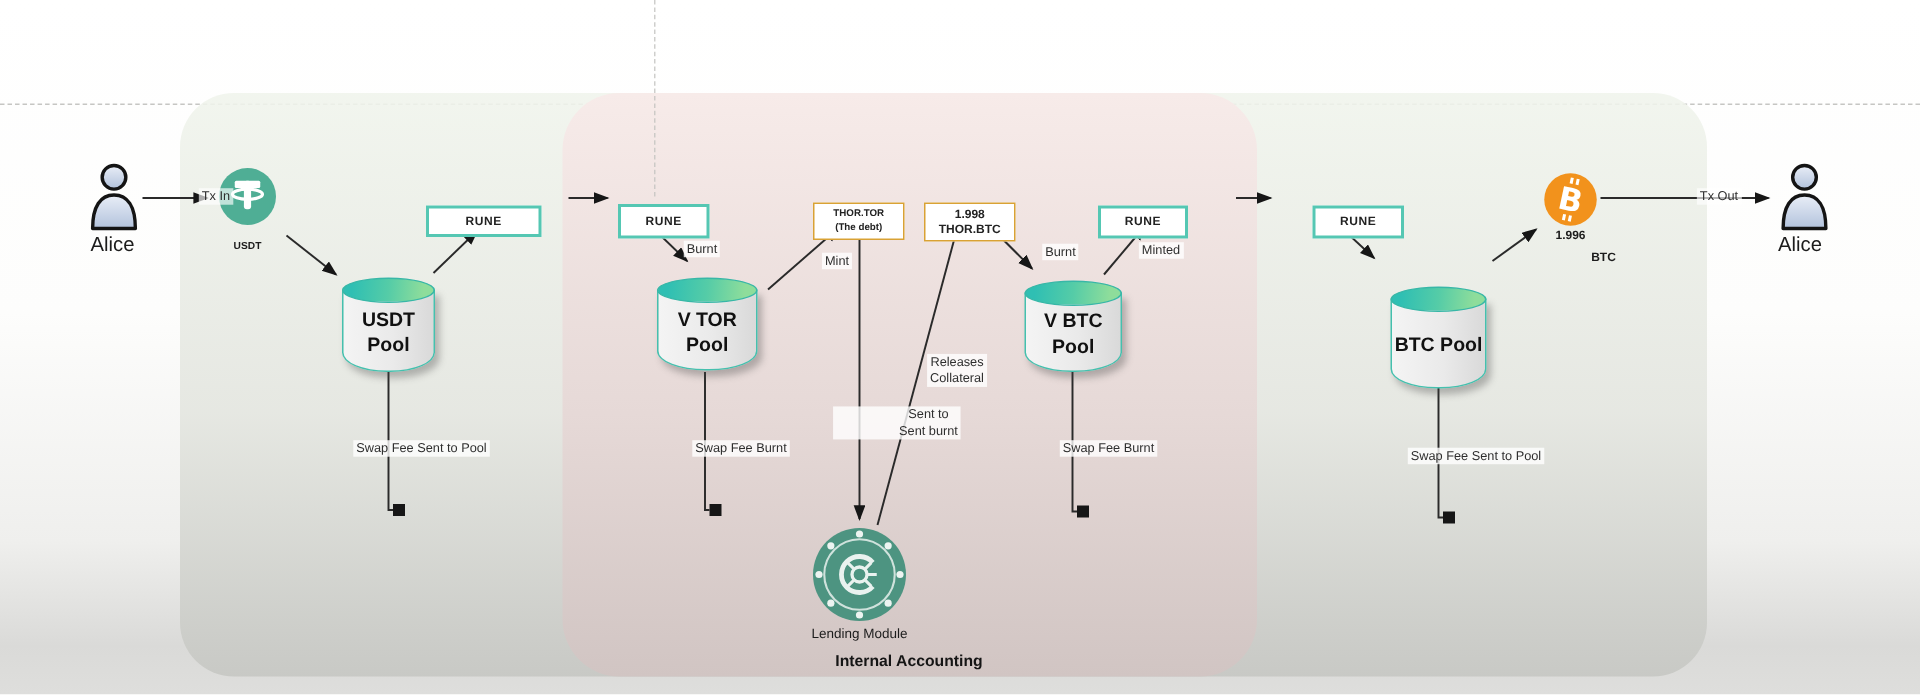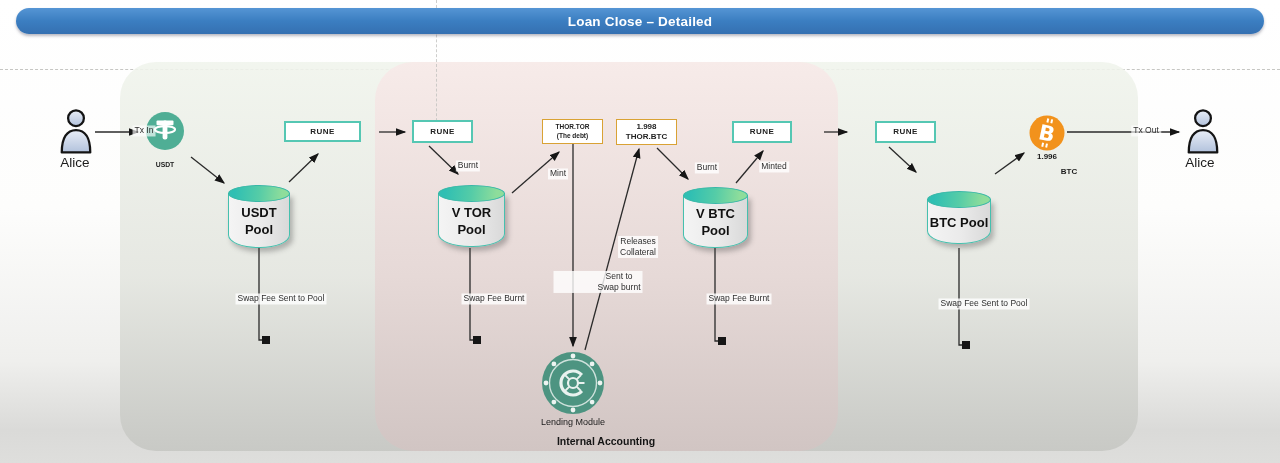--- a/index.html
+++ b/index.html
@@ -22,21 +22,21 @@
   .titlebar { position:absolute; left:16px; top:8px; width:1248px; height:26px; border-radius:13px;
     background: linear-gradient(180deg,#5595d4 0%,#3b7ec1 50%,#3570b1 100%);
     display:flex; align-items:center; justify-content:center;
     color:#fff; font-weight:bold; font-size:13.5px; letter-spacing:.2px;
     box-shadow: 0 2px 3px rgba(100,100,120,.45); z-index:10; }
   
   .connectors { position:absolute; left:0; top:0; z-index:4; }
   
   .box { position:absolute; background:#fff; display:flex; flex-direction:column;
     align-items:center; justify-content:center; text-align:center; z-index:5;
-    font-weight:bold; color:#222; line-height:1.25; }
+    font-weight:bold; color:#222; line-height:1.25;margin-top:16px; }
   .box.teal   { border:2px solid #55c7b3; font-size:8px; letter-spacing:.4px; }
   .box.orange { border:1.5px solid #d9a234; }
   .box .t1 { display:block; }
   
   .pool { position:absolute; z-index:5; }
   .cyl-body { position:absolute; left:0; right:0; top:8px; bottom:0;
     background: linear-gradient(90deg,#f4f4f4 0%,#eaeaea 55%,#d9d9d9 100%);
     border:1.5px solid #45c0ae; border-radius: 0 0 48% 48% / 0 0 13px 13px;
     box-shadow: 3px 4px 5px rgba(70,70,70,.35); }
   .cyl-top { position:absolute; left:0; right:0; top:0; height:17px; border-radius:50%;
@@ -62,23 +62,20 @@
 <body>
 
 <div class="stage">
 
   <div class="dash-h"></div>
   <div class="dash-v"></div>
 
   <div class="zone zone-swap"></div>
   <div class="zone zone-internal"></div>
 
-  <div class="titlebar">
-    <span>Loan Close – Detailed</span>
-  </div>
 
   <svg class="connectors" width="1280" height="463">
     <defs>
       <marker id="arr" markerWidth="9" markerHeight="8" refX="7" refY="3" orient="auto">
         <path d="M0,0 L8,3 L0,6 Z" fill="#161616"></path>
       </marker>
     </defs>
     <g stroke="#2a2a2a" stroke-width="1.3" fill="none">
       <line x1="95" y1="132" x2="138" y2="132" marker-end="url(#arr)"></line>
       <line x1="191" y1="157" x2="224" y2="183" marker-end="url(#arr)"></line>
@@ -170,21 +167,21 @@
     </div>
   </div>
   <div class="pool" style="left:683px; top:187px; width:65px; height:61px;">
     <div class="cyl-body"></div>
     <div class="cyl-top"></div>
     <div class="cyl-label">
       <span>V BTC</span>
         <span>Pool</span>
     </div>
   </div>
-  <div class="pool" style="left:927px; top:191px; width:64px; height:53px;">
+  <div class="pool" style="left:927px; top:191px; width:64px; height:68px;">
     <div class="cyl-body"></div>
     <div class="cyl-top"></div>
     <div class="cyl-label">
       <span>BTC Pool</span>
         <span></span>
     </div>
   </div>
 
   <div class="iconwrap" style="left:1029px; top:115px;">
     <svg width="36" height="36" viewBox="0 0 36 36">
@@ -245,21 +242,21 @@
   <div class="caption" style="left:573px; top:417px; font-size:9px;">Lending Module</div>
   <div class="section-label" style="left:606px; top:435px;">Internal Accounting</div>
 
   <div class="tag plain" style="left:120px; top:131px;">Tx In</div>
   <div class="tag" style="left:444px; top:166px;">Burnt</div>
   <div class="tag" style="left:534px; top:174px;">Mint</div>
   <div class="tag" style="left:683px; top:168px;">Burnt</div>
   <div class="tag" style="left:750px; top:167px;">Minted</div>
   <div class="tag" style="left:574px; top:282px;padding-left:44px;">
     <div>Sent to</div>
-    <div>Swap burnt</div>
+    <div>Sent burnt</div>
   </div>
   <div class="tag" style="left:614px; top:247px;">
     <div>Releases</div>
     <div>Collateral</div>
   </div>
   <div class="tag plain" style="left:1122px; top:131px;">Tx Out</div>
 
   <div class="tag" style="left:257px; top:299px;">Swap Fee Sent to Pool</div>
   <div class="tag" style="left:470px; top:299px;">Swap Fee Burnt</div>
   <div class="tag" style="left:715px; top:299px;">Swap Fee Burnt</div>

